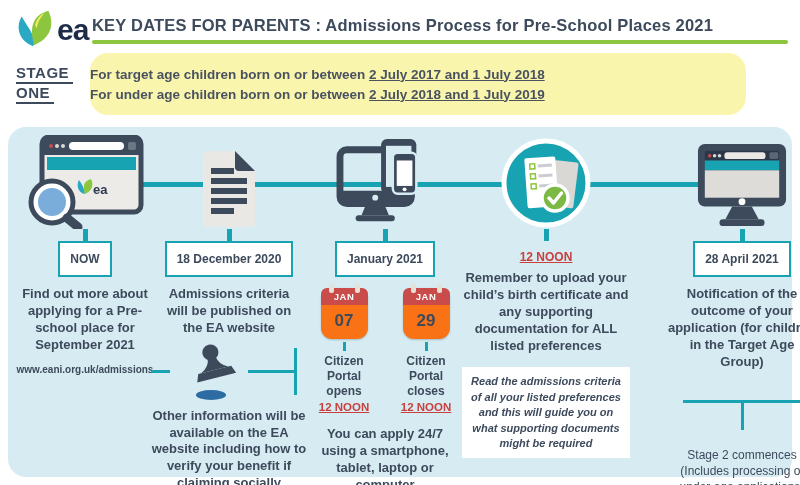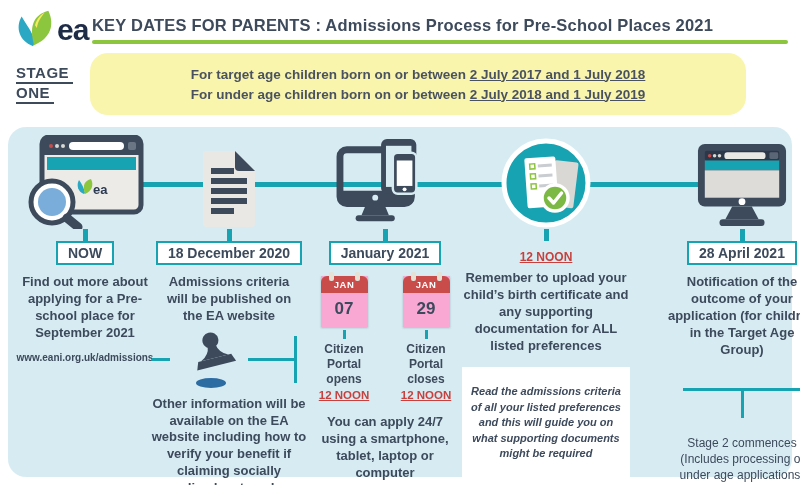--- a/index.html
+++ b/index.html
@@ -12,69 +12,69 @@
   .logo{display:flex;align-items:center;width:78px;flex:0 0 auto}
   .logo-txt{font-size:30px;font-weight:bold;color:#1f2c48;letter-spacing:-1px;line-height:.9;margin-left:1px}
   .titlebox{flex:1;padding-top:7px}
   .title{font-size:16.5px;font-weight:bold;color:#3d4a5c;letter-spacing:.2px;white-space:nowrap}
   .green-rule{height:4px;background:#8cc63f;margin-top:5px;border-radius:2px}
 
   
   .stage{position:relative;height:70px;margin-top:1px}
   .stage-label{position:absolute;left:16px;top:11px}
   .sl{display:block;font-weight:bold;font-size:15px;color:#3d4a5c;border-bottom:2px solid #3d4a5c;padding:0 4px 1px 0;width:max-content;letter-spacing:.5px}
-  .stage-box{margin-left:90px;width:656px;height:62px;background:#f9f5ad;border-radius:18px;display:flex;flex-direction:column;justify-content:center;gap:5px;text-align:center}
+  .stage-box{margin-left:90px;width:656px;height:62px;background:#f9f5ad;border-radius:18px;display:flex;flex-direction:column;justify-content:center;gap:5px;}
   .stage-line{font-size:13.5px;color:#4a5260;font-weight:600}
   .u{text-decoration:underline}
 
   
   .panel{position:absolute;left:8px;top:127px;width:784px;height:350px;background:#d7ecf2;border-radius:18px}
   .tl-line{position:absolute;left:48px;right:39px;top:55px;height:5px;background:#17a3b1}
   .col{position:absolute;top:12px;display:flex;flex-direction:column;align-items:center;text-align:center}
   .col1{left:4px;width:146px}
   .col2{left:142px;width:158px}
   .col3{left:302px;width:150px}
   .col4{left:452px;width:172px}
   .col5{left:656px;width:156px}
   .icon-wrap{height:90px;display:flex;align-items:flex-end;justify-content:center}
   .connector{width:5px;height:12px;background:#17a3b1}
-  .date-box{background:#fff;border:2px solid #17a3b1;padding:2px 10px;font-weight:bold;font-size:14px;color:#3d4a5c;white-space:nowrap}
+  .date-box{background:#fff;border:2px solid #17a3b1;padding:9px 10px;font-weight:bold;font-size:12px;color:#3d4a5c;white-space:nowrap}
   .redtxt{color:#c8403e}
   .desc{font-size:13px;font-weight:600;color:#3d4a5c;margin-top:9px;line-height:1.3}
   .c1-desc{width:136px}
   .c2-desc{width:140px}
   .c4-desc{width:172px;margin-top:6px}
   .c5-desc{width:150px}
   .link{font-size:10px;font-weight:700;color:#3d4a5c;margin-top:10px;white-space:nowrap;cursor:pointer}
 
   
   .cal-row{display:flex;gap:20px;margin-top:11px}
   .cal-item{display:flex;flex-direction:column;align-items:center;width:62px}
-  .cal{position:relative;width:47px;height:51px;background:#f9a8d4;border-radius:0;box-shadow:0 1px 2px rgba(60,74,92,.3)}
+  .cal{position:relative;width:47px;height:51px;background:#f97316;border-radius:11px;box-shadow:0 1px 2px rgba(60,74,92,.3)}
   .cal-hd{height:17px;background:#c94b4a;border-radius:6px 6px 0 0;color:#fff;font-size:9.5px;font-weight:bold;line-height:17px;letter-spacing:.5px}
   .cal-day{font-size:17px;font-weight:bold;color:#3d4a5c;line-height:32px}
   .peg{position:absolute;top:-4px;width:5px;height:9px;background:#e6e1d5;border-radius:2px}
   .p1{left:8px}.p2{right:8px}
   .cal-dash{width:3px;height:9px;background:#17a3b1;margin:3px 0 3px}
   .cal-cap{font-size:12px;font-weight:600;color:#3d4a5c;line-height:1.25;width:58px}
   .noon{font-size:11.5px;font-weight:bold;color:#c8403e;text-decoration:underline;margin-top:2px}
   .c3-note{width:150px;margin-top:13px}
 
   
   .stamp-divider{position:relative;width:100%;height:60px;margin-top:6px}
   .sd-line{position:absolute;top:27px;height:3px;background:#17a3b1}
   .sd-l{left:2px;width:18px}
   .sd-r{left:98px;right:13px}
   .sd-bar{position:absolute;right:11px;top:5px;width:3px;height:47px;background:#17a3b1}
   .stamp-svg{position:absolute;left:32px;top:0}
   .c2-note{width:158px;margin-top:5px}
 
   
   .noon-big{font-size:12px;font-weight:bold;color:#c8403e;text-decoration:underline;margin-top:9px}
-  .note-box{background:#fff;margin-top:13px;padding:17px 5px;width:168px;font-size:11px;font-style:italic;font-weight:600;color:#3d4a5c;line-height:1.4}
+  .note-box{background:#fff;margin-top:13px;padding:7px 5px;width:168px;font-size:11px;font-style:italic;font-weight:600;color:#3d4a5c;line-height:1.4}
 
   
   .t-div{position:relative;width:118px;height:32px;margin-top:30px}
   .t-h{position:absolute;left:0;right:0;top:0;height:3px;background:#17a3b1}
   .t-v{position:absolute;left:50%;margin-left:-1.5px;top:3px;width:3px;height:27px;background:#17a3b1}
   .bold-note{font-size:12px;font-weight:normal;color:#3d4a5c;margin-top:16px;line-height:1.3;width:152px}
 </style>
 </head>
 <body>
 

